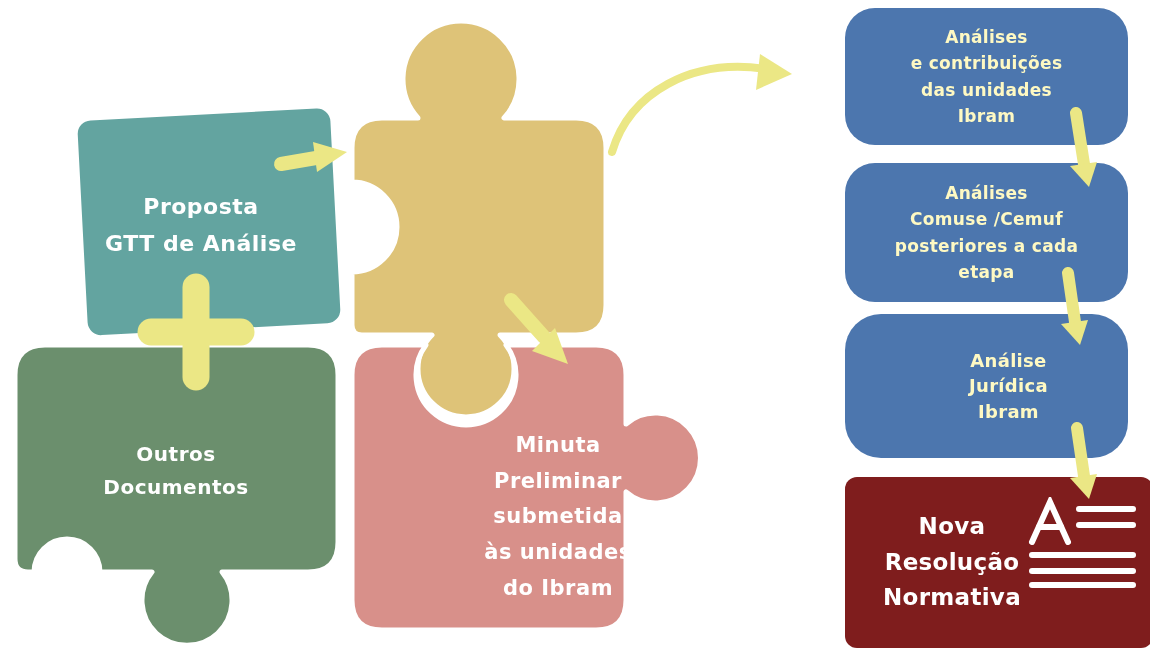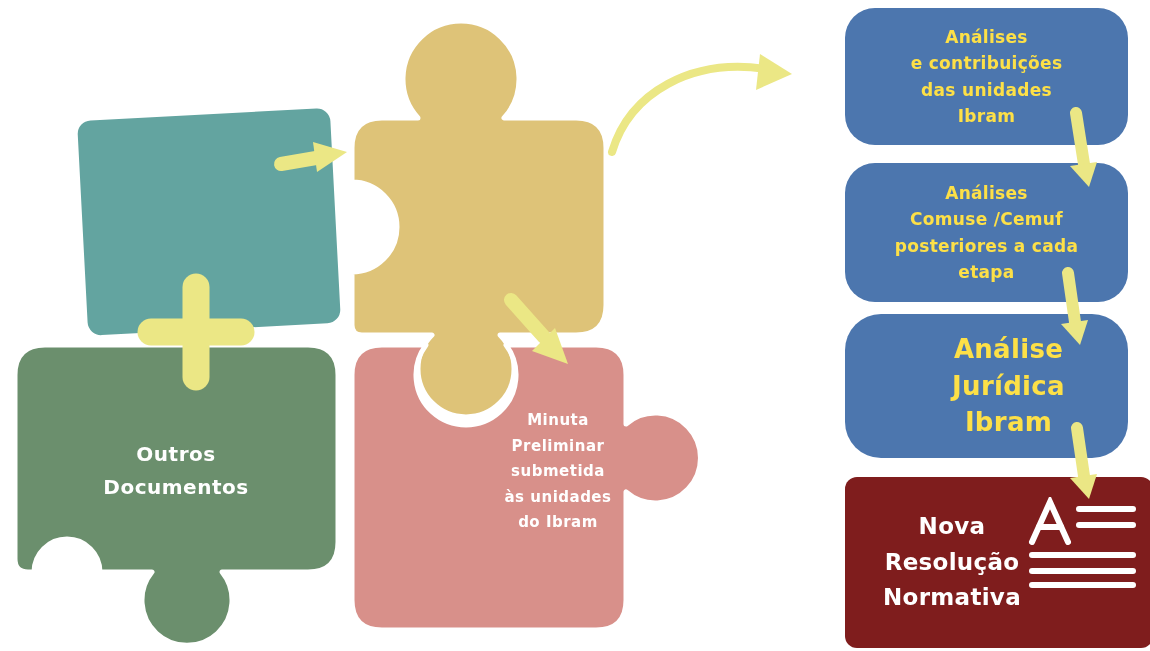--- a/index.html
+++ b/index.html
@@ -11,39 +11,39 @@
   .puzzle-svg { position:absolute; left:0; top:0; width:720px; height:651px; }
   .overlay-svg { position:absolute; left:0; top:0; width:1150px; height:651px; pointer-events:none; z-index:5; }
 
   .piece-label {
     position:absolute; color:#ffffff; font-weight:bold; text-align:center;
     white-space:pre-line; letter-spacing:0.5px; z-index:3;
   }
   #label-proposta { left:75px;  top:188px; width:252px; font-size:22px; line-height:1.7; }
   #label-consulta { left:383px; top:192px; width:200px; font-size:28px; line-height:1.65; }
   #label-outros   { left:28px;  top:438px; width:296px; font-size:20px; line-height:1.65; }
-  #label-minuta   { left:468px; top:408px; width:180px; font-size:15px; line-height:1.7; }
+  #label-minuta   { left:468px; top:428px; width:180px; font-size:21px; line-height:1.7; }
 
   .flow-box {
     position:absolute; left:845px; width:283px; border-radius:30px;
     background:#4c76ae; display:flex; align-items:center; justify-content:center;
     z-index:2;
   }
   .flow-box.dark { background:#7f1d1d; border-radius:12px;padding-left:25px; }
   #box1 { top:8px;   height:137px; }
   #box2 { top:163px; height:139px; }
   #box3 { top:314px; height:144px; border-radius:36px; }
   #box4 { top:477px; height:171px; }
 
   .flow-label {
-    font-weight:bold; color:#fde047; text-align:center; white-space:pre-line;
+    font-weight:bold; color:#fef9c3; text-align:center; white-space:pre-line;
     letter-spacing:0.3px;
   }
   #box1 .flow-label, #box2 .flow-label { font-size:17px; line-height:1.55; }
-  #box3 .flow-label { font-size:26px; line-height:1.42;margin-left:44px; }
+  #box3 .flow-label { font-size:18px; line-height:1.42;margin-left:44px; }
   #box4 .flow-label {
     position:absolute; left:14px; top:0; bottom:0; width:186px;
     display:flex; align-items:center; justify-content:center;
     color:#ffffff; font-size:23px; line-height:1.55;
   }
   .doc-icon { position:absolute; right:14px; top:20px; width:112px; height:92px; }
 </style>
 </head>
 <body>
 
@@ -75,20 +75,22 @@
       <line x1="281" y1="164" x2="316" y2="158" stroke-width="14" stroke-linecap="round"></line>
       <polygon points="347,152 313,142 317,172" stroke="none"></polygon>
     </g>
 
     <g fill="#ebe785" stroke="#ebe785">
       <line x1="511" y1="300" x2="544" y2="337" stroke-width="14" stroke-linecap="round"></line>
       <polygon points="568,364 532,351 555,328" stroke="none"></polygon>
     </g>
   </svg>
 
+  <div class="piece-label" id="label-proposta">Proposta
+GTT de Análise</div>
   <div class="piece-label" id="label-outros">Outros
 Documentos</div>
   <div class="piece-label" id="label-minuta">Minuta
 Preliminar
 submetida
 às unidades
 do Ibram</div>
 
   <div class="flow-box" id="box1">
     <div class="flow-label">Análises

